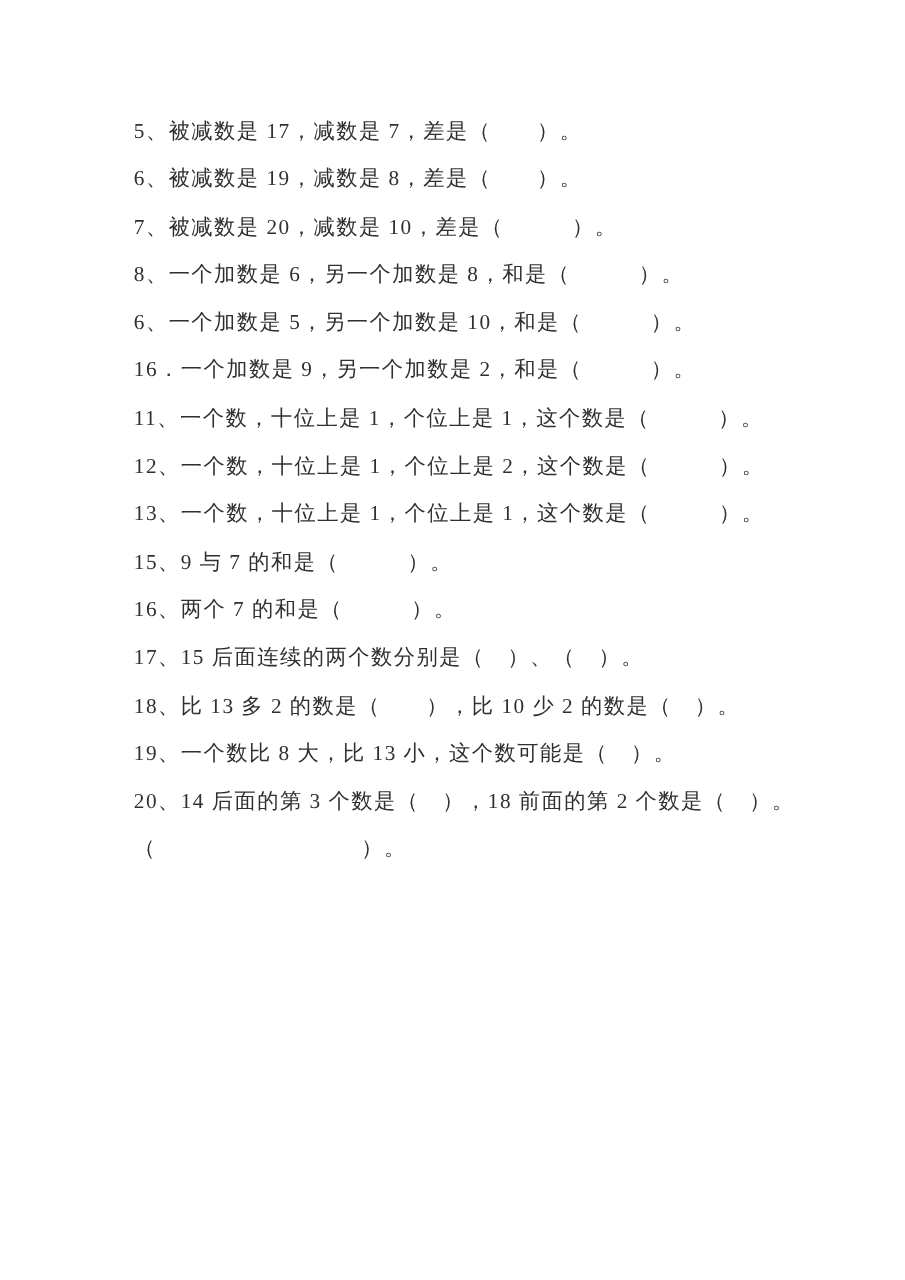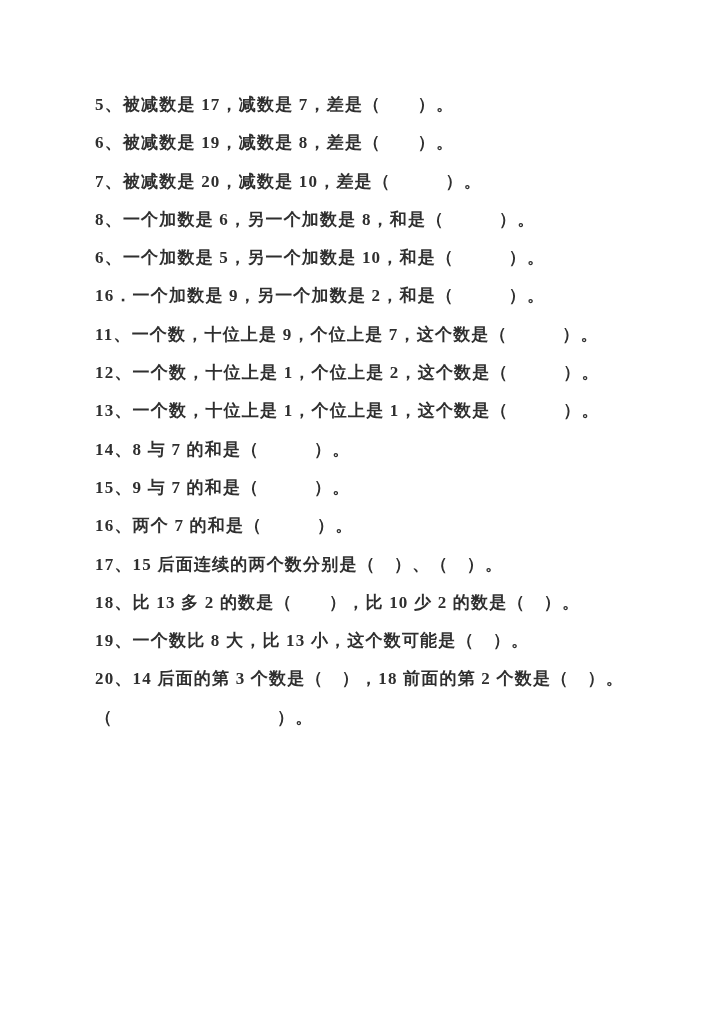--- a/index.html
+++ b/index.html
@@ -10,24 +10,23 @@
   .page {
     position: relative;
     width: 724px;
     height: 1024px;
     background: #ffffff;
     overflow: hidden;
     font-family: "Liberation Serif", "DejaVu Serif", serif;
   }
   .content {
     position: absolute;
-    left: 95px;
+    left: 107px;
     top: 86px;
     width: 540px;
-    font-weight: bold;
   }
   .line {
     height: 38.3px;
     line-height: 38.3px;
     font-size: 17px;
     letter-spacing: 1.2px;
     color: #2f2f2f;
     white-space: pre;
   }
 </style>
@@ -42,27 +41,26 @@
       <div class="line">6、被减数是 19，减数是 8，差是（　　）。</div>
 
       <div class="line">7、被减数是 20，减数是 10，差是（　　　）。</div>
 
       <div class="line">8、一个加数是 6，另一个加数是 8，和是（　　　）。</div>
 
       <div class="line">6、一个加数是 5，另一个加数是 10，和是（　　　）。</div>
 
       <div class="line">16．一个加数是 9，另一个加数是 2，和是（　　　）。</div>
 
-      <div class="line">11、一个数，十位上是 9，个位上是 7，这个数是（　　　）。</div>
+      <div class="line">11、一个数，十位上是 1，个位上是 1，这个数是（　　　）。</div>
 
       <div class="line">12、一个数，十位上是 1，个位上是 2，这个数是（　　　）。</div>
 
       <div class="line">13、一个数，十位上是 1，个位上是 1，这个数是（　　　）。</div>
 
-      <div class="line">14、8 与 7 的和是（　　　）。</div>
 
       <div class="line">15、9 与 7 的和是（　　　）。</div>
 
       <div class="line">16、两个 7 的和是（　　　）。</div>
 
       <div class="line">17、15 后面连续的两个数分别是（　）、（　）。</div>
 
       <div class="line">18、比 13 多 2 的数是（　　），比 10 少 2 的数是（　）。</div>
 
       <div class="line">19、一个数比 8 大，比 13 小，这个数可能是（　）。</div>

